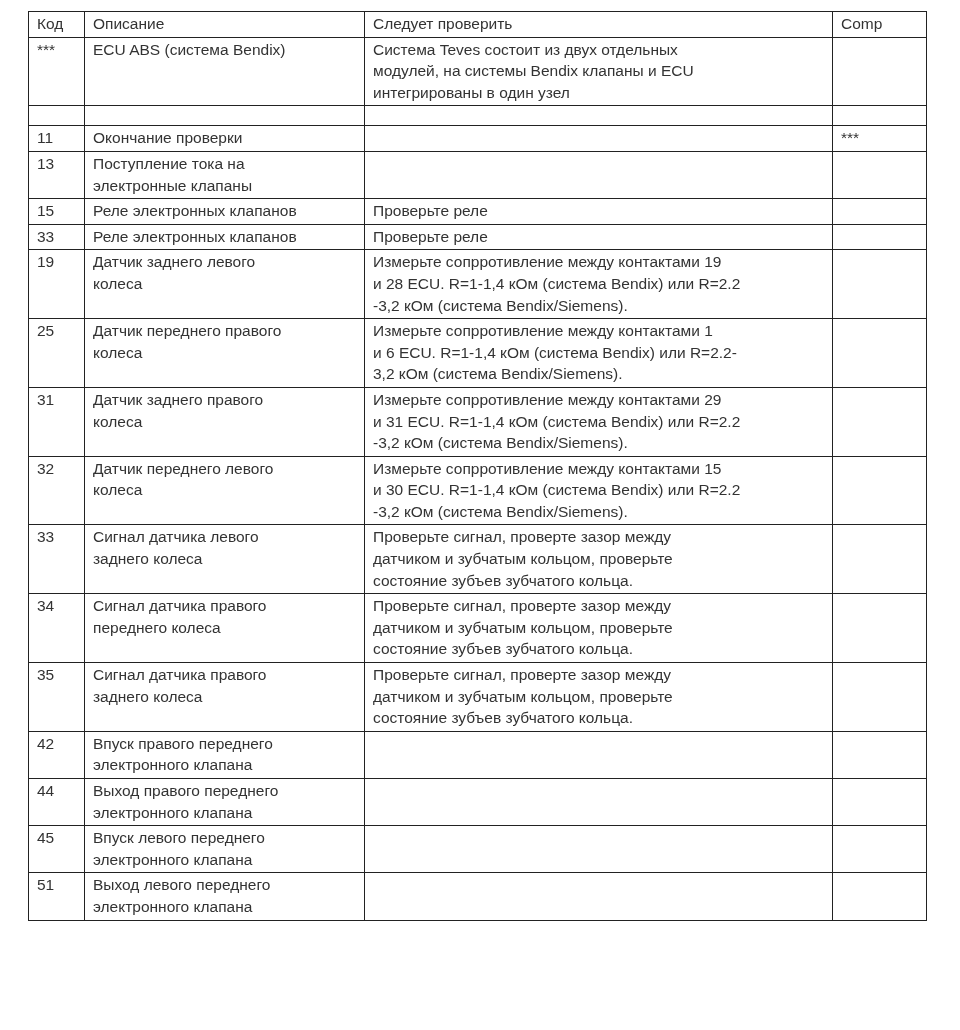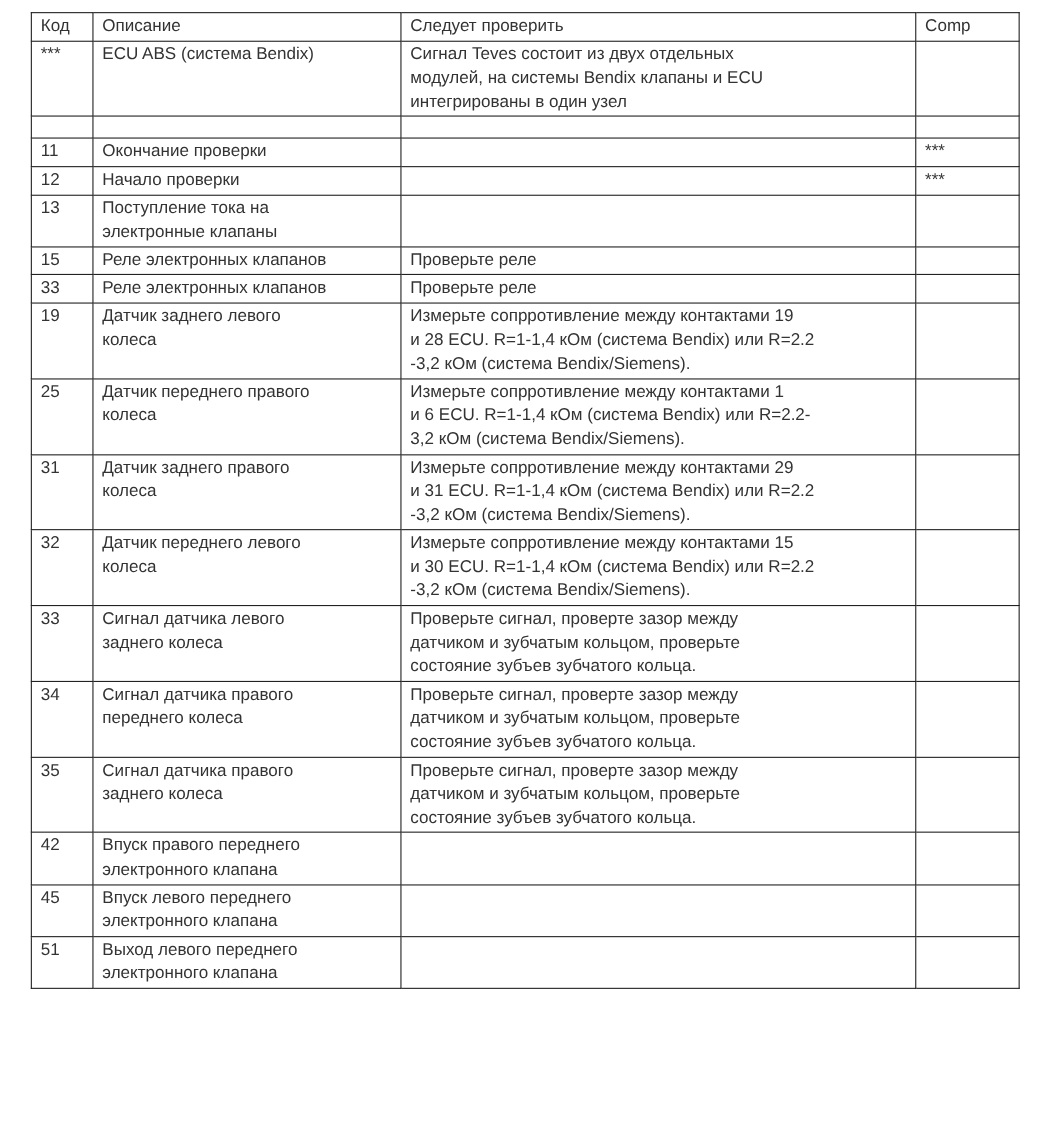--- a/index.html
+++ b/index.html
@@ -67,40 +67,34 @@
         <th>Код</th>
         <th>Описание</th>
         <th>Следует проверить</th>
         <th>Comp</th>
       </tr>
     </thead>
     <tbody>
         <tr>
           <td>***</td>
           <td>ECU ABS (система Bendix)</td>
-          <td>Сигнал Teves состоит из двух отдельных
+          <td>Система Teves состоит из двух отдельных
 модулей, на системы Bendix клапаны и ECU
 интегрированы в один узел</td>
           <td></td>
         </tr>
         <tr class="row-empty">
           <td></td>
           <td></td>
           <td></td>
           <td></td>
         </tr>
         <tr>
           <td>11</td>
           <td>Окончание проверки</td>
-          <td></td>
-          <td>***</td>
-        </tr>
-        <tr>
-          <td>12</td>
-          <td>Начало проверки</td>
           <td></td>
           <td>***</td>
         </tr>
         <tr>
           <td>13</td>
           <td>Поступление тока на
 электронные клапаны</td>
           <td></td>
           <td></td>
         </tr>
@@ -180,20 +174,27 @@
           <td></td>
         </tr>
         <tr>
           <td>42</td>
           <td>Впуск правого переднего
 электронного клапана</td>
           <td></td>
           <td></td>
         </tr>
         <tr>
+          <td>44</td>
+          <td>Выход правого переднего
+электронного клапана</td>
+          <td></td>
+          <td></td>
+        </tr>
+        <tr>
           <td>45</td>
           <td>Впуск левого переднего
 электронного клапана</td>
           <td></td>
           <td></td>
         </tr>
         <tr>
           <td>51</td>
           <td>Выход левого переднего
 электронного клапана</td>

